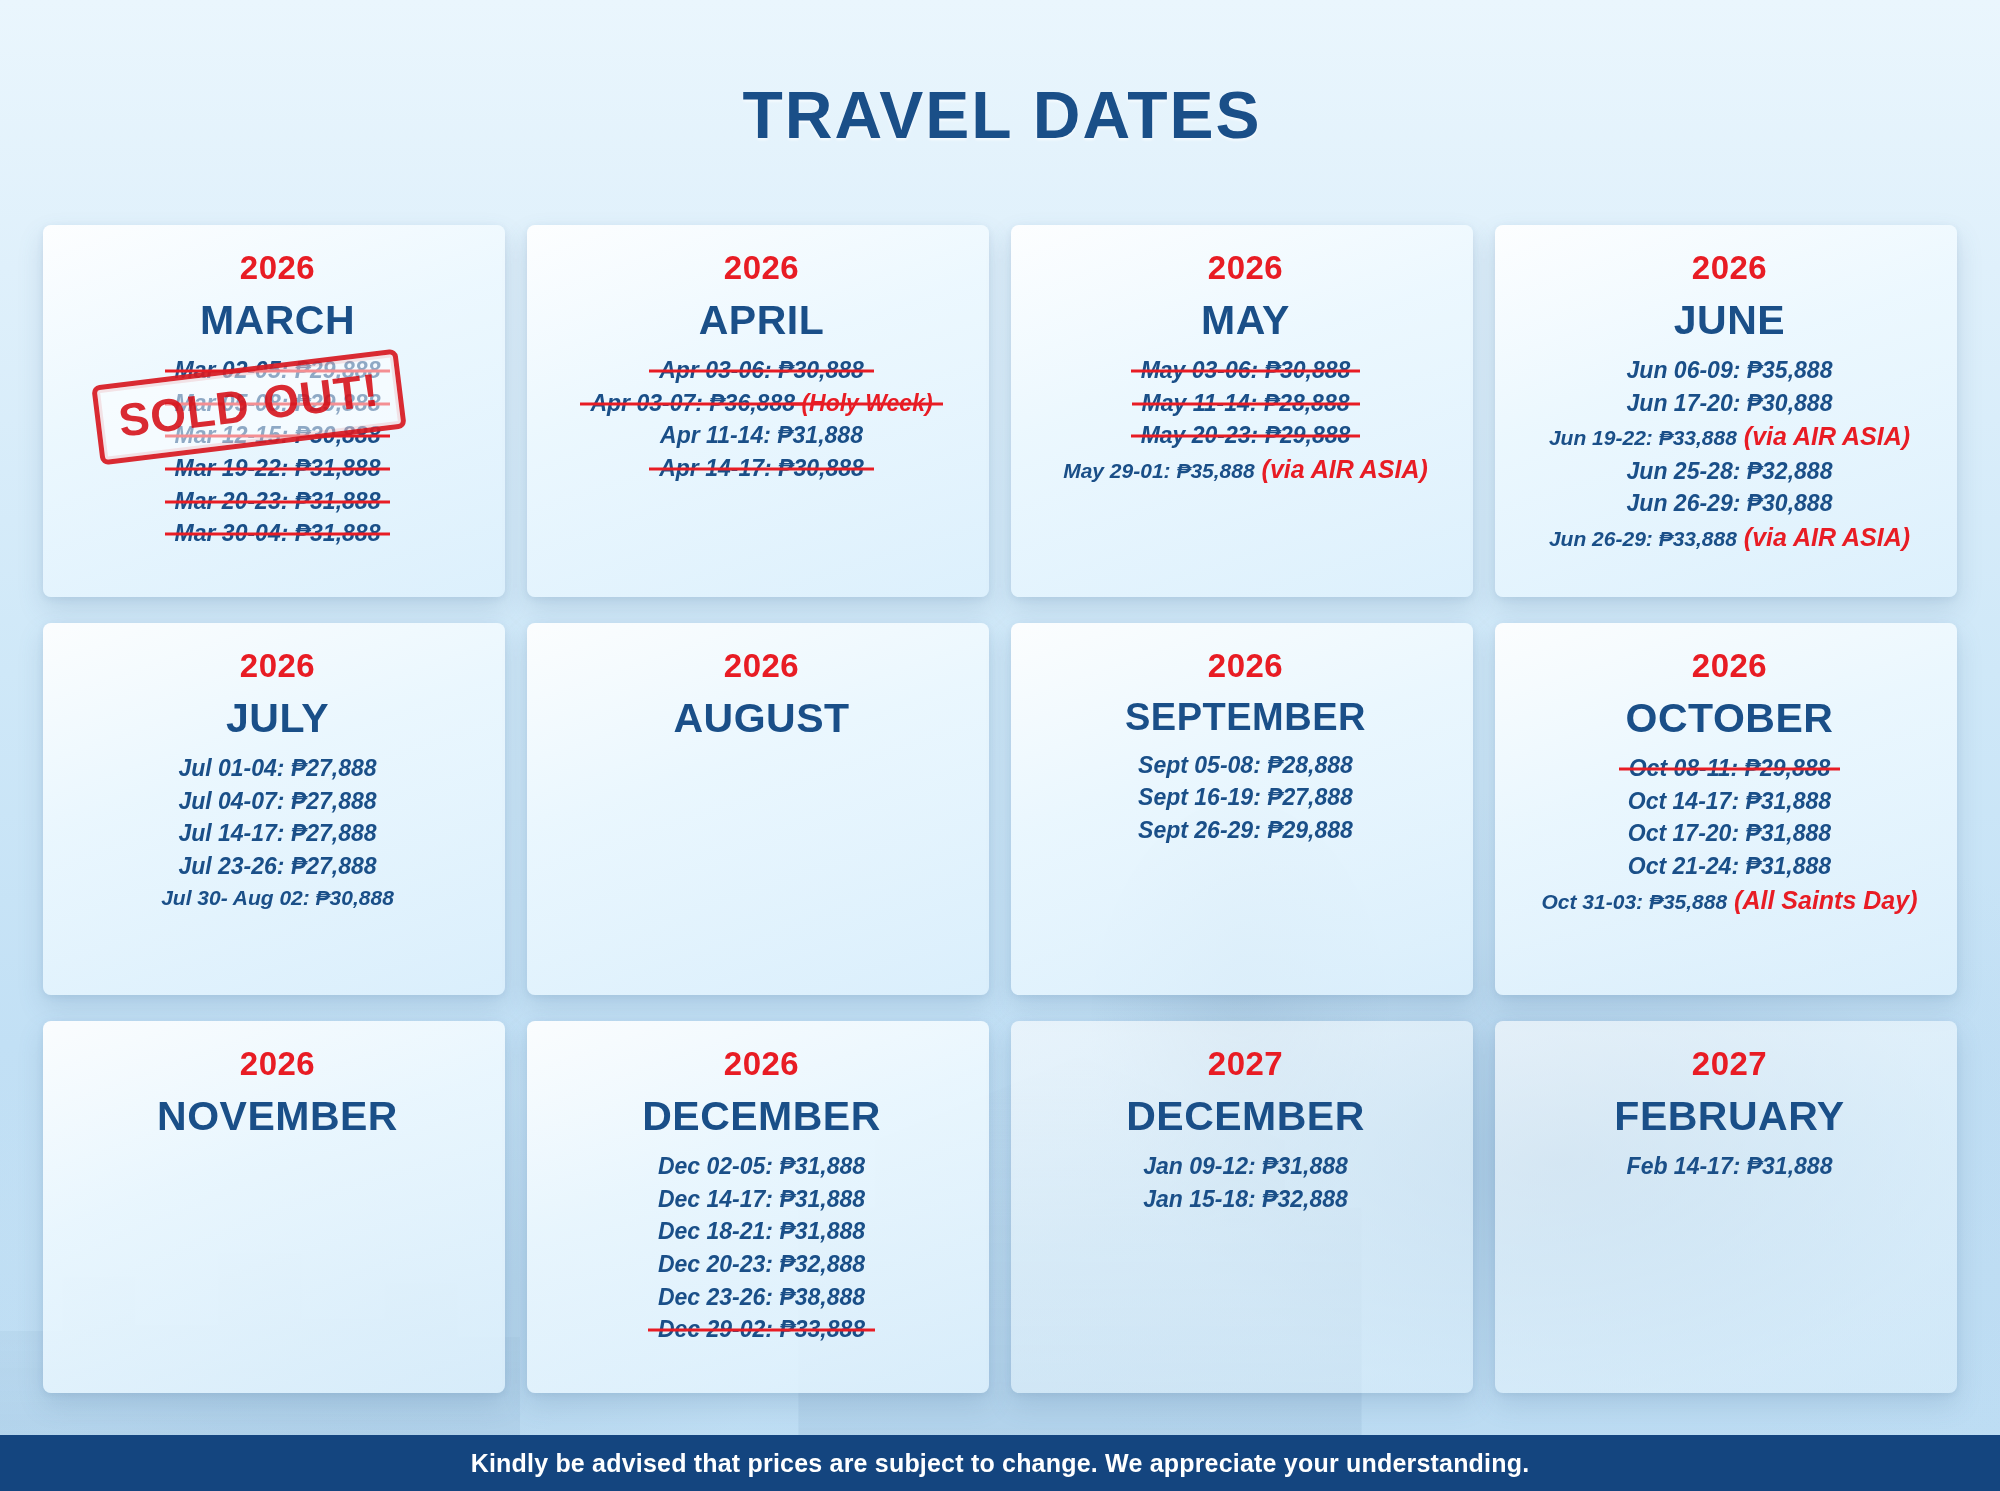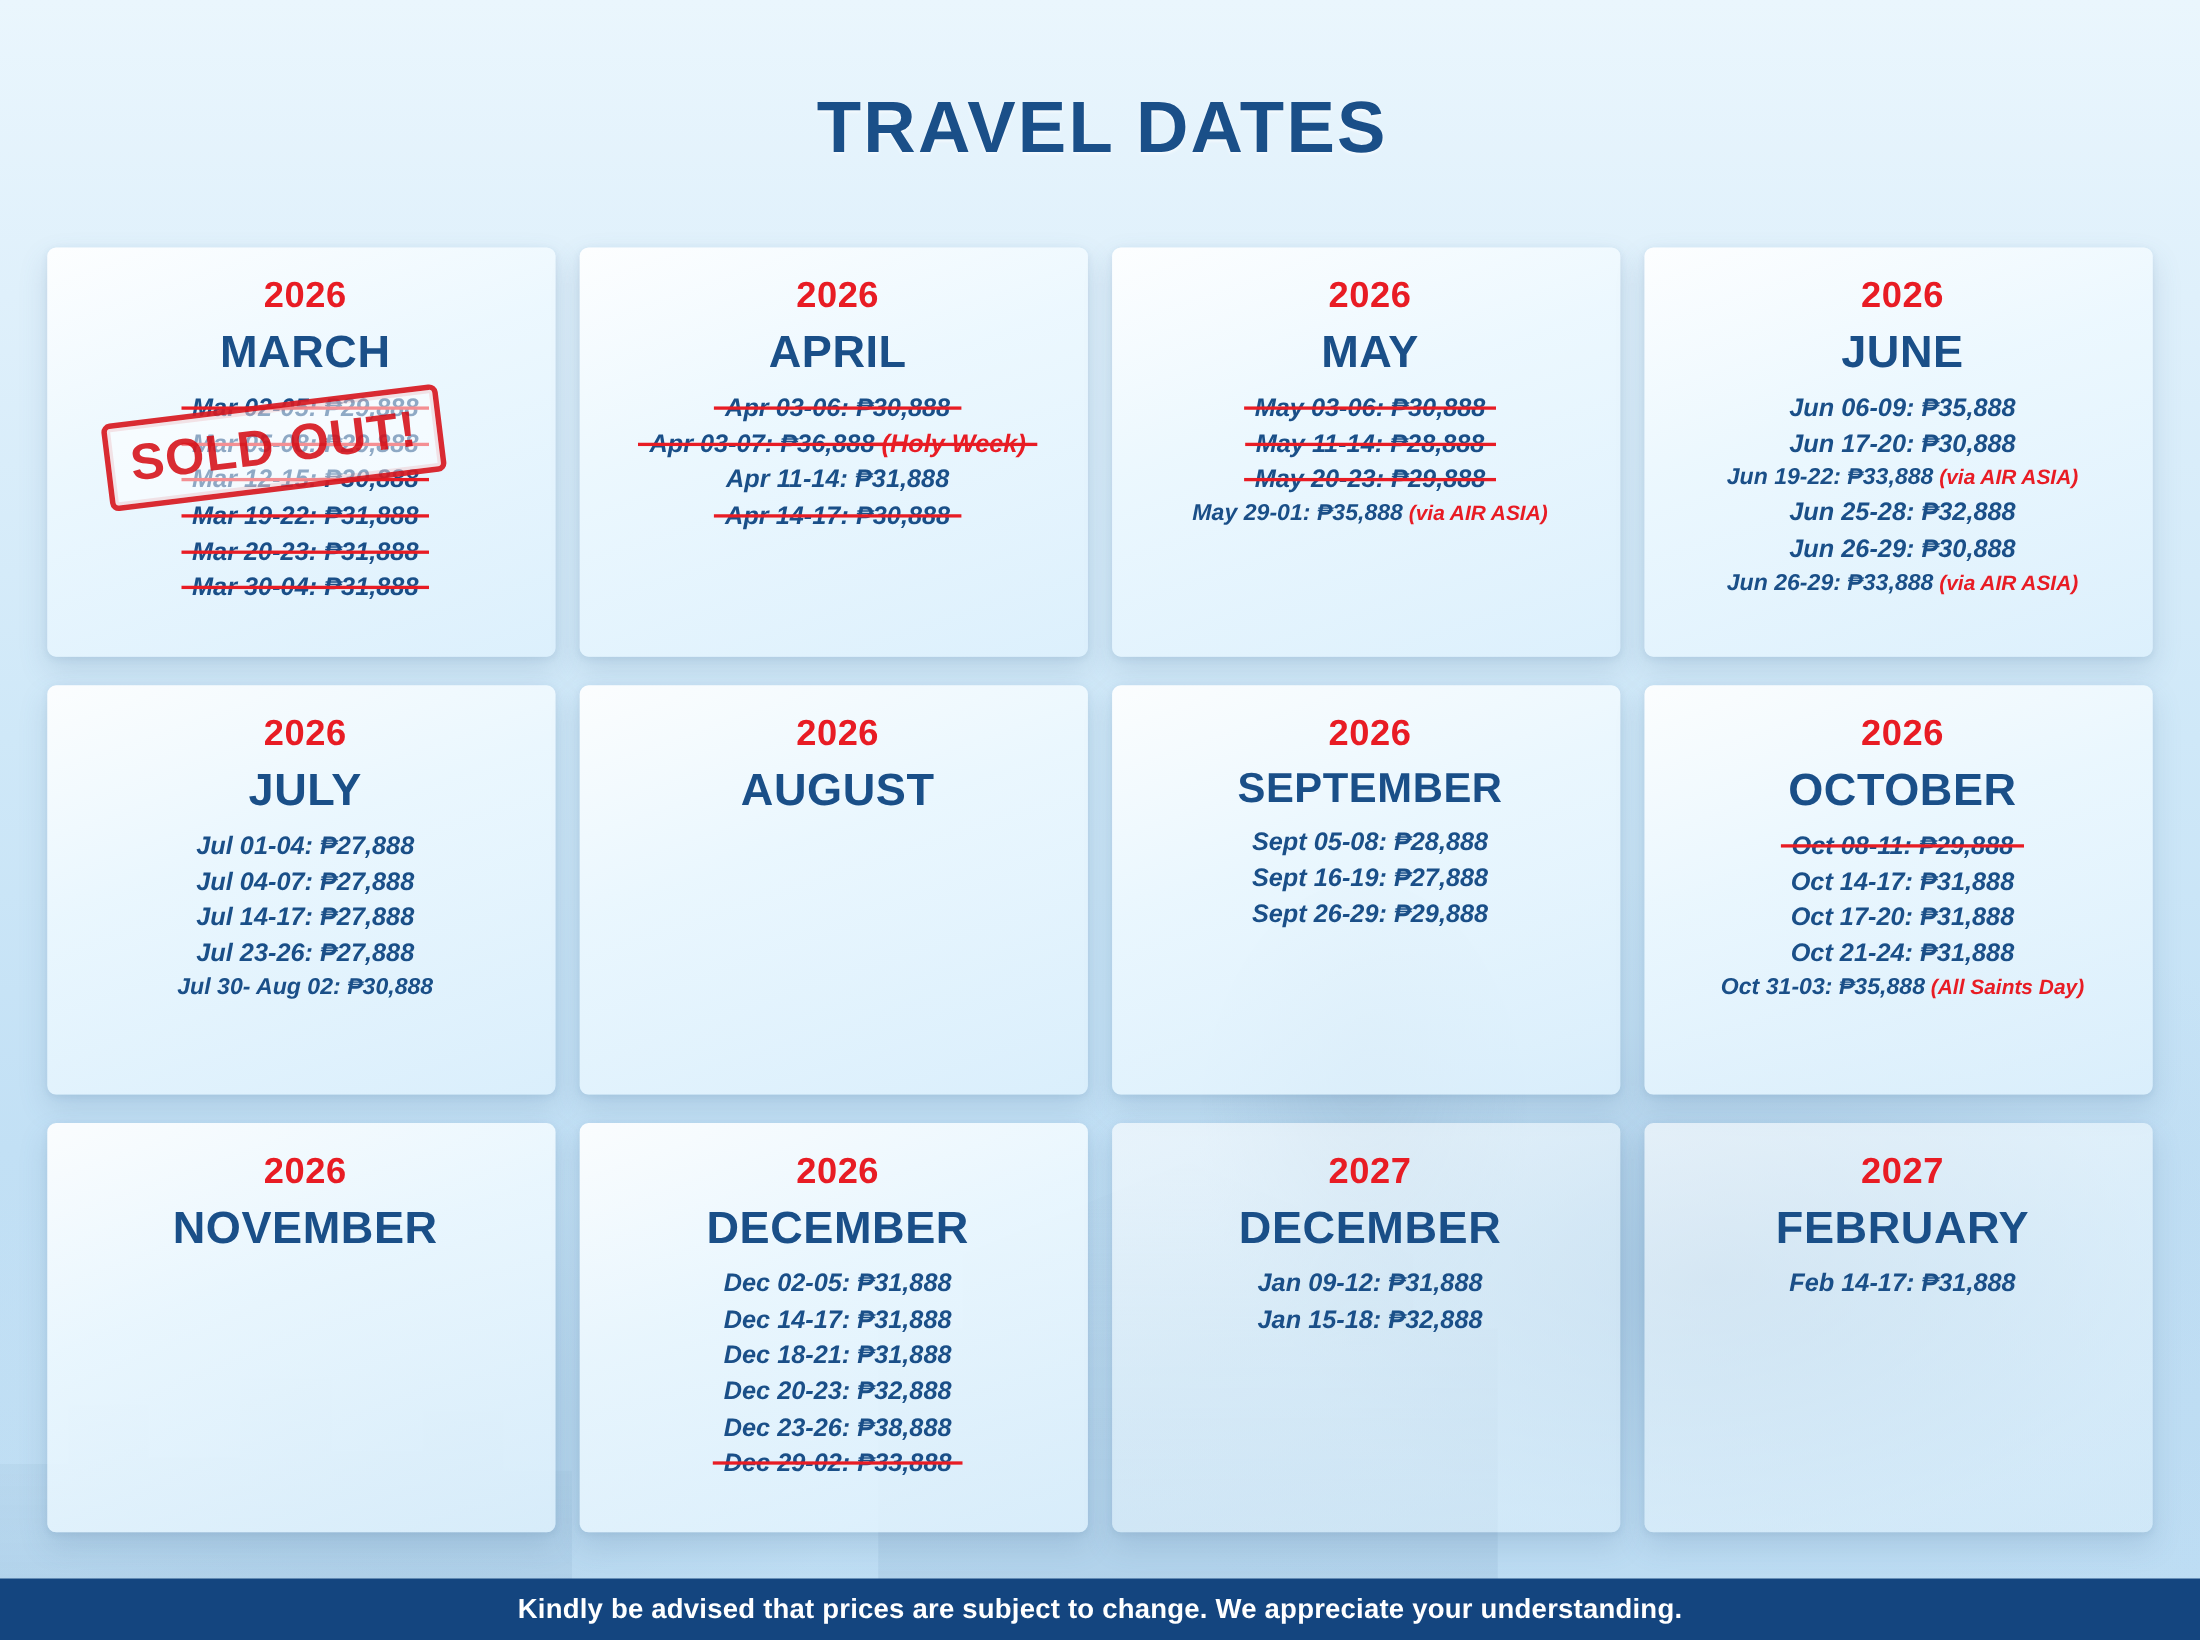--- a/index.html
+++ b/index.html
@@ -98,21 +98,21 @@
   .row {
     color: #1a4f88;
     font-size: 23px;
     font-weight: 700;
     line-height: 1.42;
     white-space: nowrap;
     position: relative;
   }
   .row.sm { font-size: 21px; }
   .row .note { color: #e81c24; font-weight: 700; }
-  .row .note.sm { font-size: 19px; }
+  .row .note.sm { font-size: 25px; }
 
   .row.struck { color: #1a4f88; }
   .row.struck .strike-wrap { position: relative; display: inline-block; }
   .row.struck .strike-wrap::after {
     content: "";
     position: absolute;
     left: -10px; right: -10px; top: 52%;
     height: 3px;
     background: #e81c24;
     transform: translateY(-50%);

